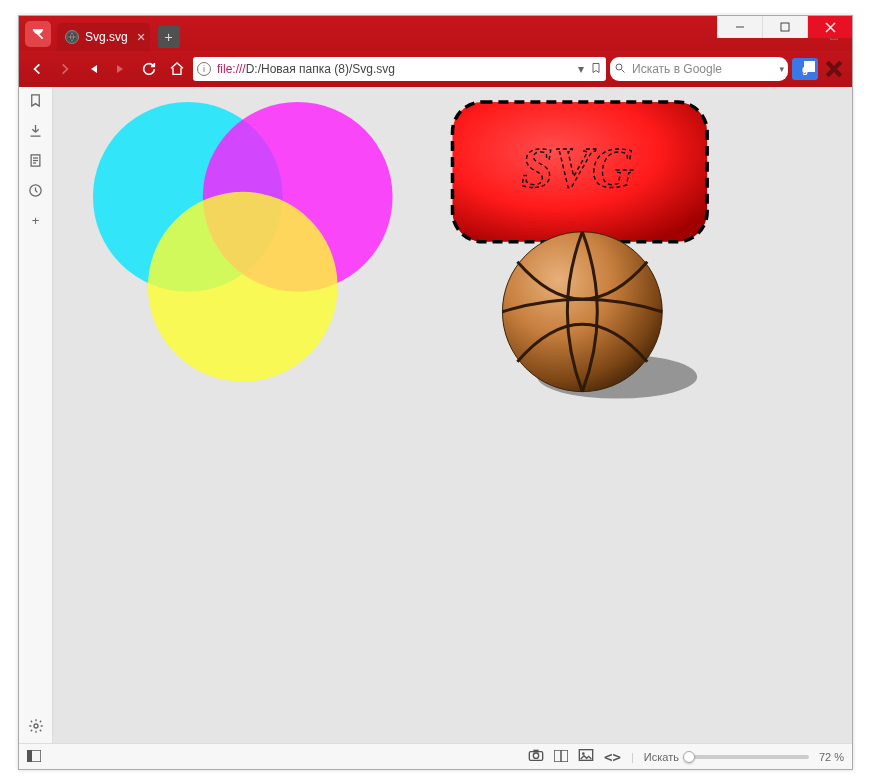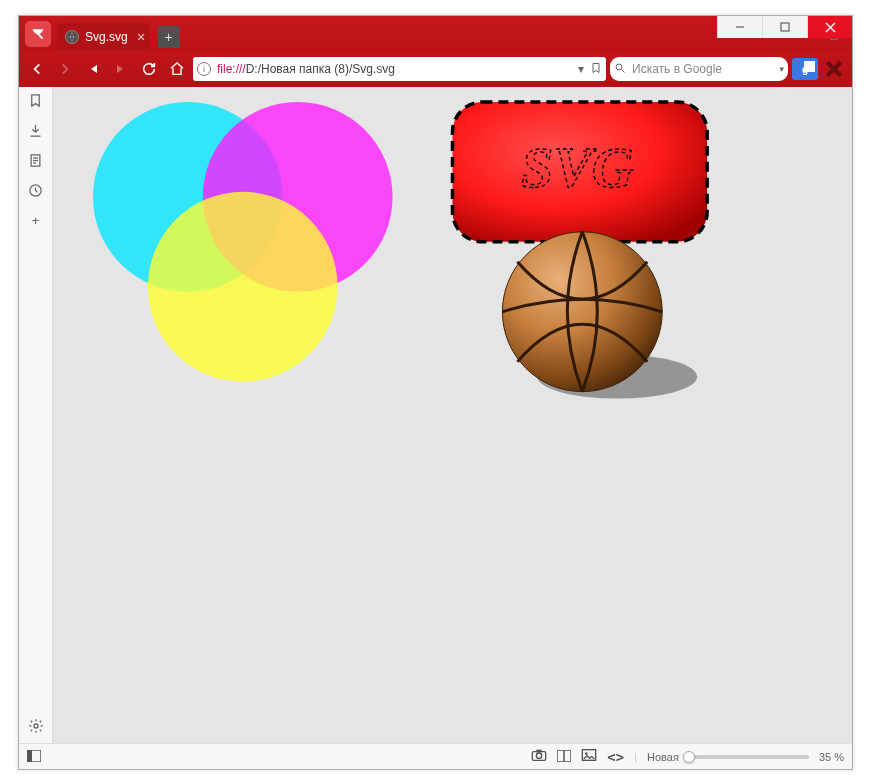--- a/index.html
+++ b/index.html
@@ -466,20 +466,20 @@
     </span>
     <span class="status-icon">
       <svg width="16" height="14" viewBox="0 0 24 20">
           <rect x="2" y="2" width="20" height="16" fill="none" stroke="#555" stroke-width="2"></rect>
           <circle cx="8" cy="8" r="2" fill="#555"></circle>
           <path d="M4 16l5-5 4 4 3-3 4 4" fill="none" stroke="#555" stroke-width="2"></path>
         </svg>
     </span>
     <span class="status-icon" style="font-family:monospace;font-weight:bold;">&lt;&gt;</span>
     <span style="color:#ccc">|</span>
-    <span>Новая</span>
+    <span>Искать</span>
     <div class="slider">
       <div class="knob" style="left:0%"></div>
     </div>
-    <span>35 %</span>
+    <span>72 %</span>
   </div>
 
 </div>
 
 </body></html>

